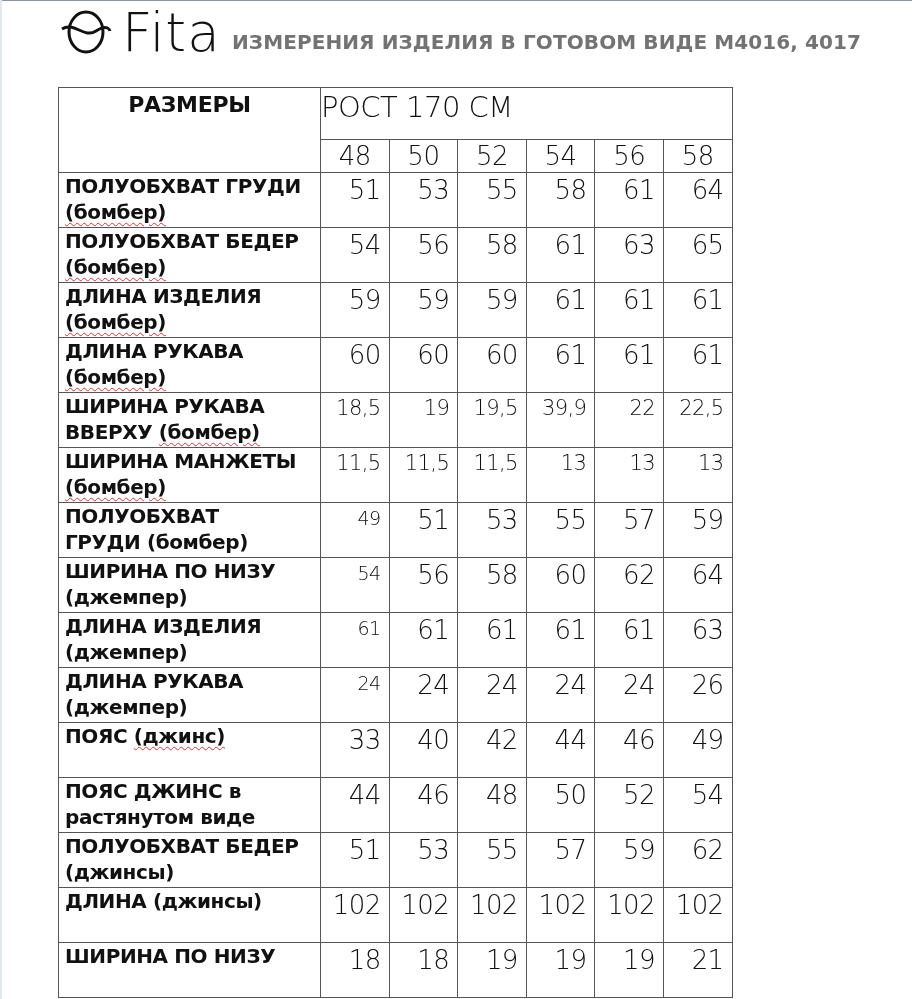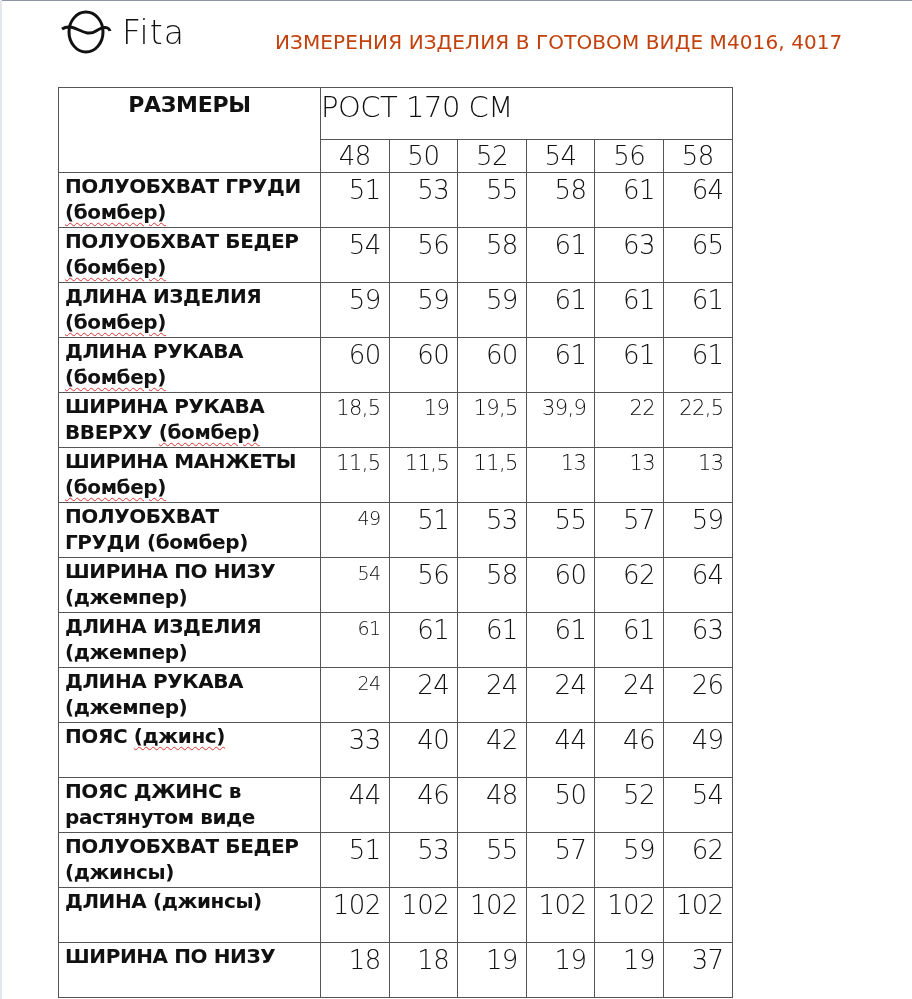--- a/index.html
+++ b/index.html
@@ -39,36 +39,35 @@
       display: flex;
       align-items: center;
     }
     .logo-mark {
       width: 52px; height: 46px;
       display: inline-block;
     }
     .logo-text {
       font-family: "DejaVu Sans", sans-serif;
       font-weight: 300;
-      font-size: 33px;
+      font-size: 53px;
       letter-spacing: 1px;
       margin-left: 10px;
       color: #111;
       line-height: 1;
     }
     .doc-title {
       position: absolute;
       left: 172px; top: 24px;
       font-family: "DejaVu Sans", sans-serif;
-      font-weight: normal;
+      font-weight: bold;
       font-size: 20px;
-      color: #c2410c;
+      color: #737373;
       white-space: nowrap;
       letter-spacing: 0.1px;
-      margin-left: 43px;
     }
 
     table.sizes {
       position: absolute;
       left: 58px;
       top: 87px;
       width: 674px;
       border-collapse: collapse;
       table-layout: fixed;
     }
@@ -369,16 +368,16 @@
     <tr>
       <td class="row-label">
         <span>ШИРИНА ПО НИЗУ</span>
         <span class="sub">&nbsp;</span>
       </td>
       <td class="val">18</td>
       <td class="val">18</td>
       <td class="val">19</td>
       <td class="val">19</td>
       <td class="val">19</td>
-      <td class="val">37</td>
+      <td class="val">21</td>
     </tr>
   </tbody>
 </table>
 
 </body></html>

